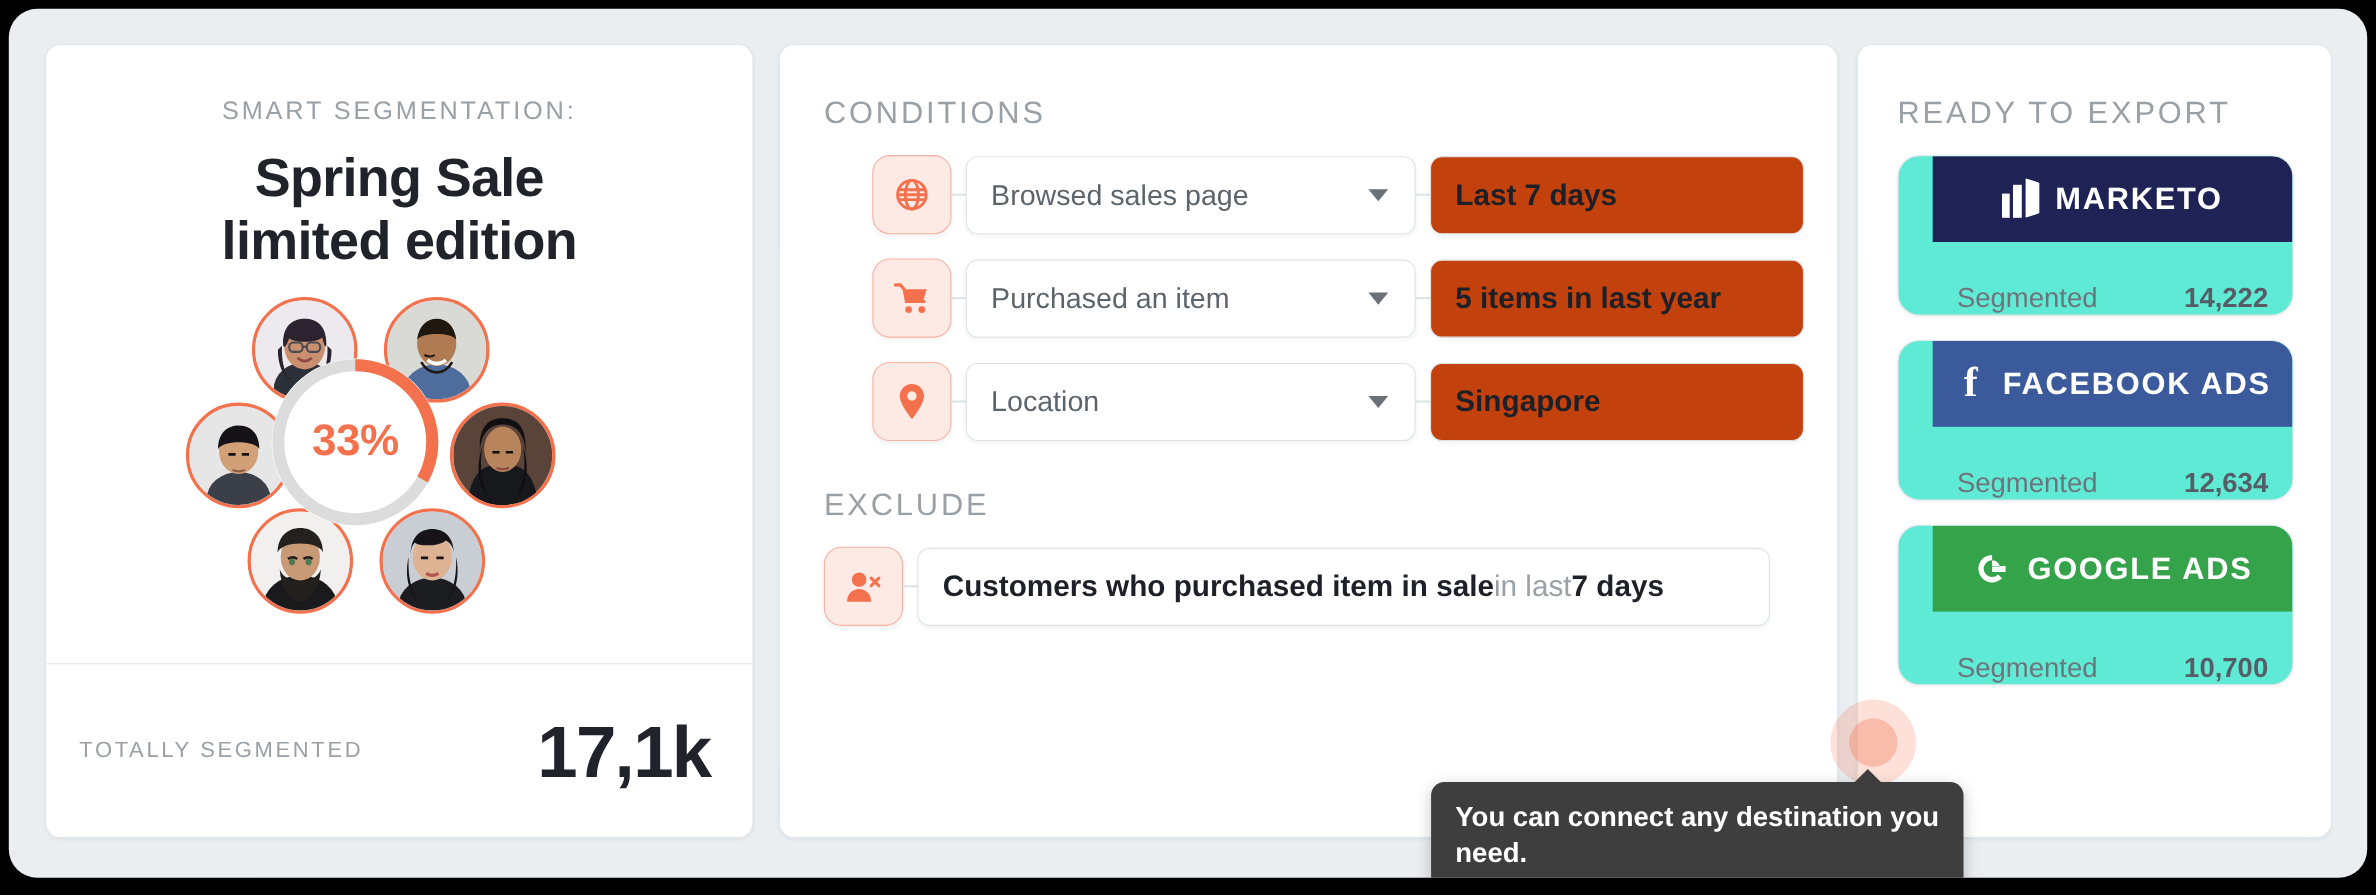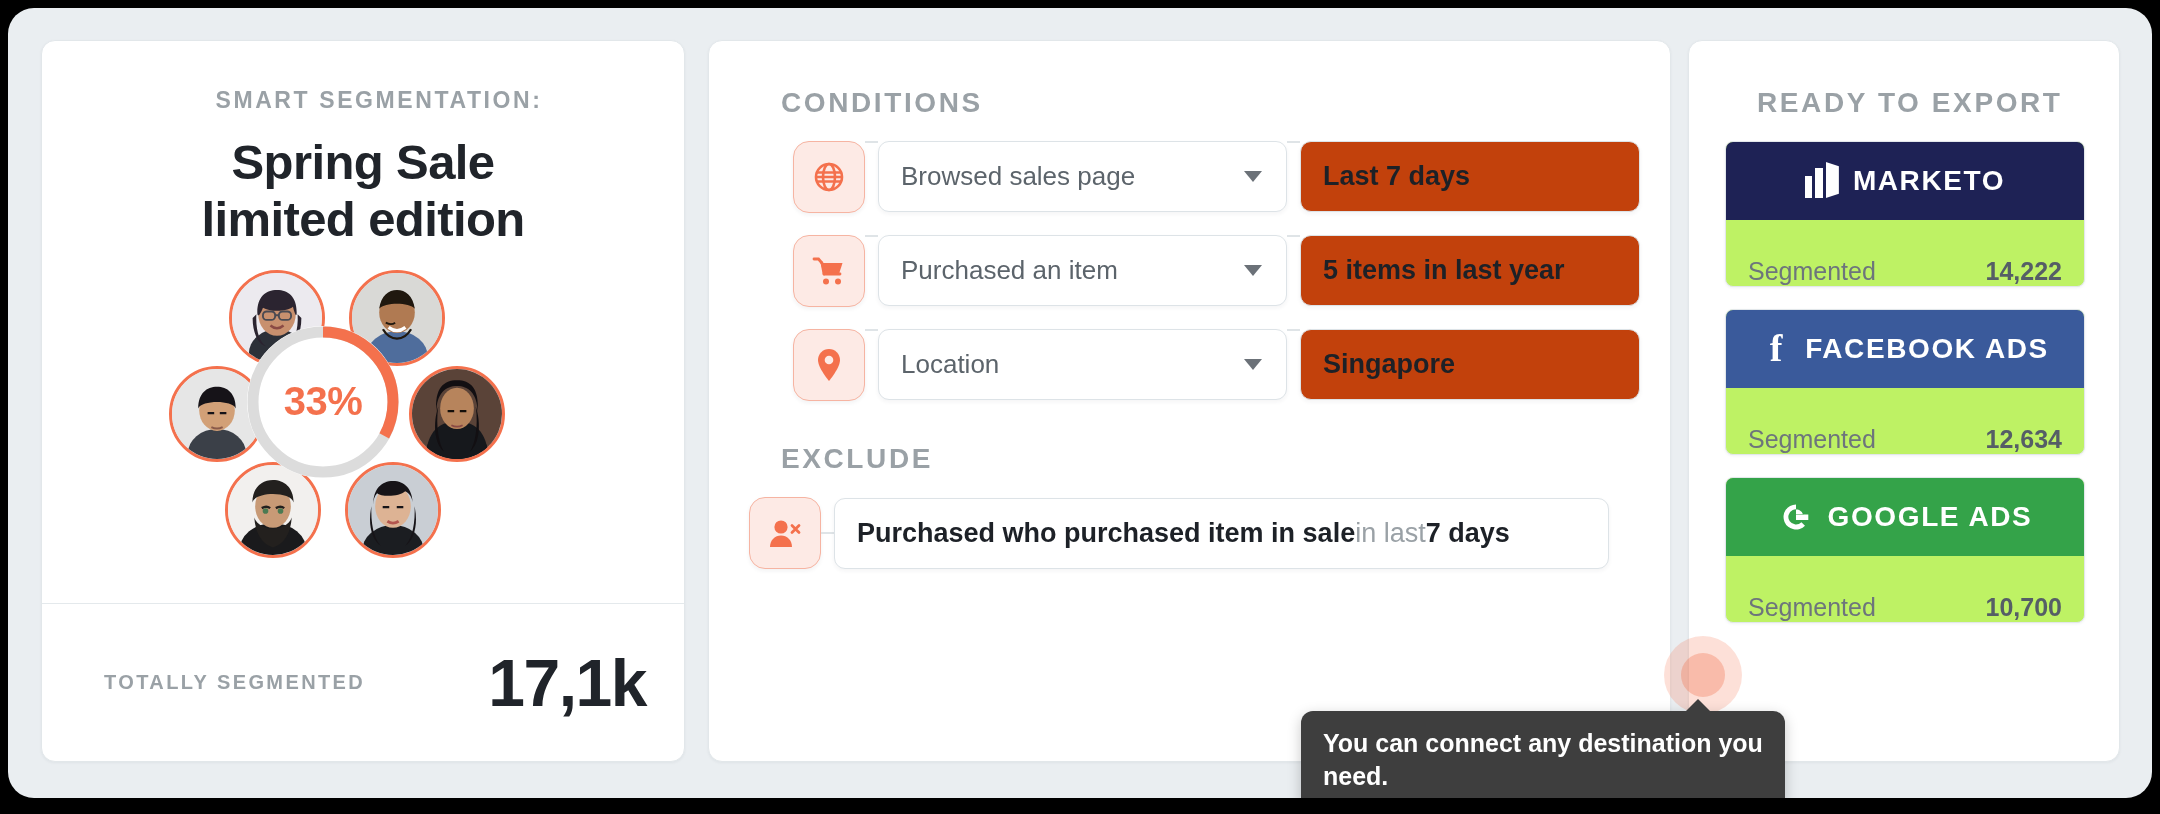--- a/index.html
+++ b/index.html
@@ -31,25 +31,24 @@
     border: 1px solid #e2e7ea;
     border-radius: 14px;
     box-shadow: 0 1px 3px rgba(20,40,60,.05);
   }
 
   
   #left-card { left: 33px; top: 32px; width: 644px; height: 722px; }
 
   .eyebrow {
     font-size: 23px;
-    font-weight: bold;
+    font-weight: normal;
     letter-spacing: 2.6px;
     color: #9aa1a6;
     text-transform: uppercase;
-    padding-left: 32px;
   }
   #seg-eyebrow { text-align: center; margin-top: 46px; }
 
   #seg-title {
     text-align: center;
     margin-top: 20px;
     font-size: 49px;
     line-height: 1.16;
     font-weight: bold;
     color: #20242a;
@@ -110,21 +109,21 @@
     font-size: 66px; font-weight: bold; color: #20242a;
     letter-spacing: -1.5px;
   }
 
   
   #mid-card { left: 700px; top: 32px; width: 963px; height: 722px; }
   #mid-inner { padding: 46px 42px 0 40px; }
   .section-label { font-size: 28px; letter-spacing: 2.6px; }
 
   .cond-row {
-    display: flex; align-items: flex-start;
+    display: flex; align-items: center;
     margin-top: 22px;
     padding-left: 44px;
   }
   .icon-tile {
     width: 72px; height: 72px;
     flex: 0 0 72px;
     border-radius: 16px;
     background: #fdeae5;
     border: 1px solid #f6b4a2;
     display: flex; align-items: center; justify-content: center;
@@ -182,24 +181,25 @@
   #exclude-box .b { font-weight: bold; }
   #exclude-box .l { color: #9aa1a6; font-weight: normal; }
 
   
   #right-card { left: 1680px; top: 32px; width: 432px; height: 722px; }
   #right-inner { padding: 46px 34px 0 36px; }
 
   .dest {
     margin-top: 22px;
     border: 1px solid #e2e7ea;
-    border-radius: 8px;
-    background: #bef264;
+    border-radius: 20px;
+    background: #5eead4;
     overflow: hidden;
     box-shadow: 0 1px 3px rgba(20,40,60,.06);
+    padding-left: 31px;
   }
   .dest-head {
     height: 78px;
     display: flex; align-items: center; justify-content: center;
     gap: 14px;
   }
   .dest-head .wordmark {
     color: #fff;
     font-size: 28px;
     font-weight: bold;
@@ -449,21 +449,21 @@
       <div id="exclude-row">
         <div class="icon-tile">
           <svg width="34" height="32" viewBox="0 0 34 32">
             <circle cx="13" cy="10" r="6.6" fill="#f4714d"></circle>
             <path d="M2 30c0-7 5-11.5 11-11.5S24 23 24 30z" fill="#f4714d"></path>
             <path d="M24 8.5l7 7M31 8.5l-7 7" stroke="#f4714d" stroke-width="2.8" stroke-linecap="round"></path>
           </svg>
         </div>
         <div class="connector"></div>
         <div id="exclude-box">
-          <span class="b">Purchased who purchased item in sale</span>
+          <span class="b">Customers who purchased item in sale</span>
               <span class="l"> in last </span>
               <span class="b">7 days</span>
         </div>
       </div>
 
     </div>
   </div>
 
   <div class="card" id="right-card">
     <div id="right-inner">

